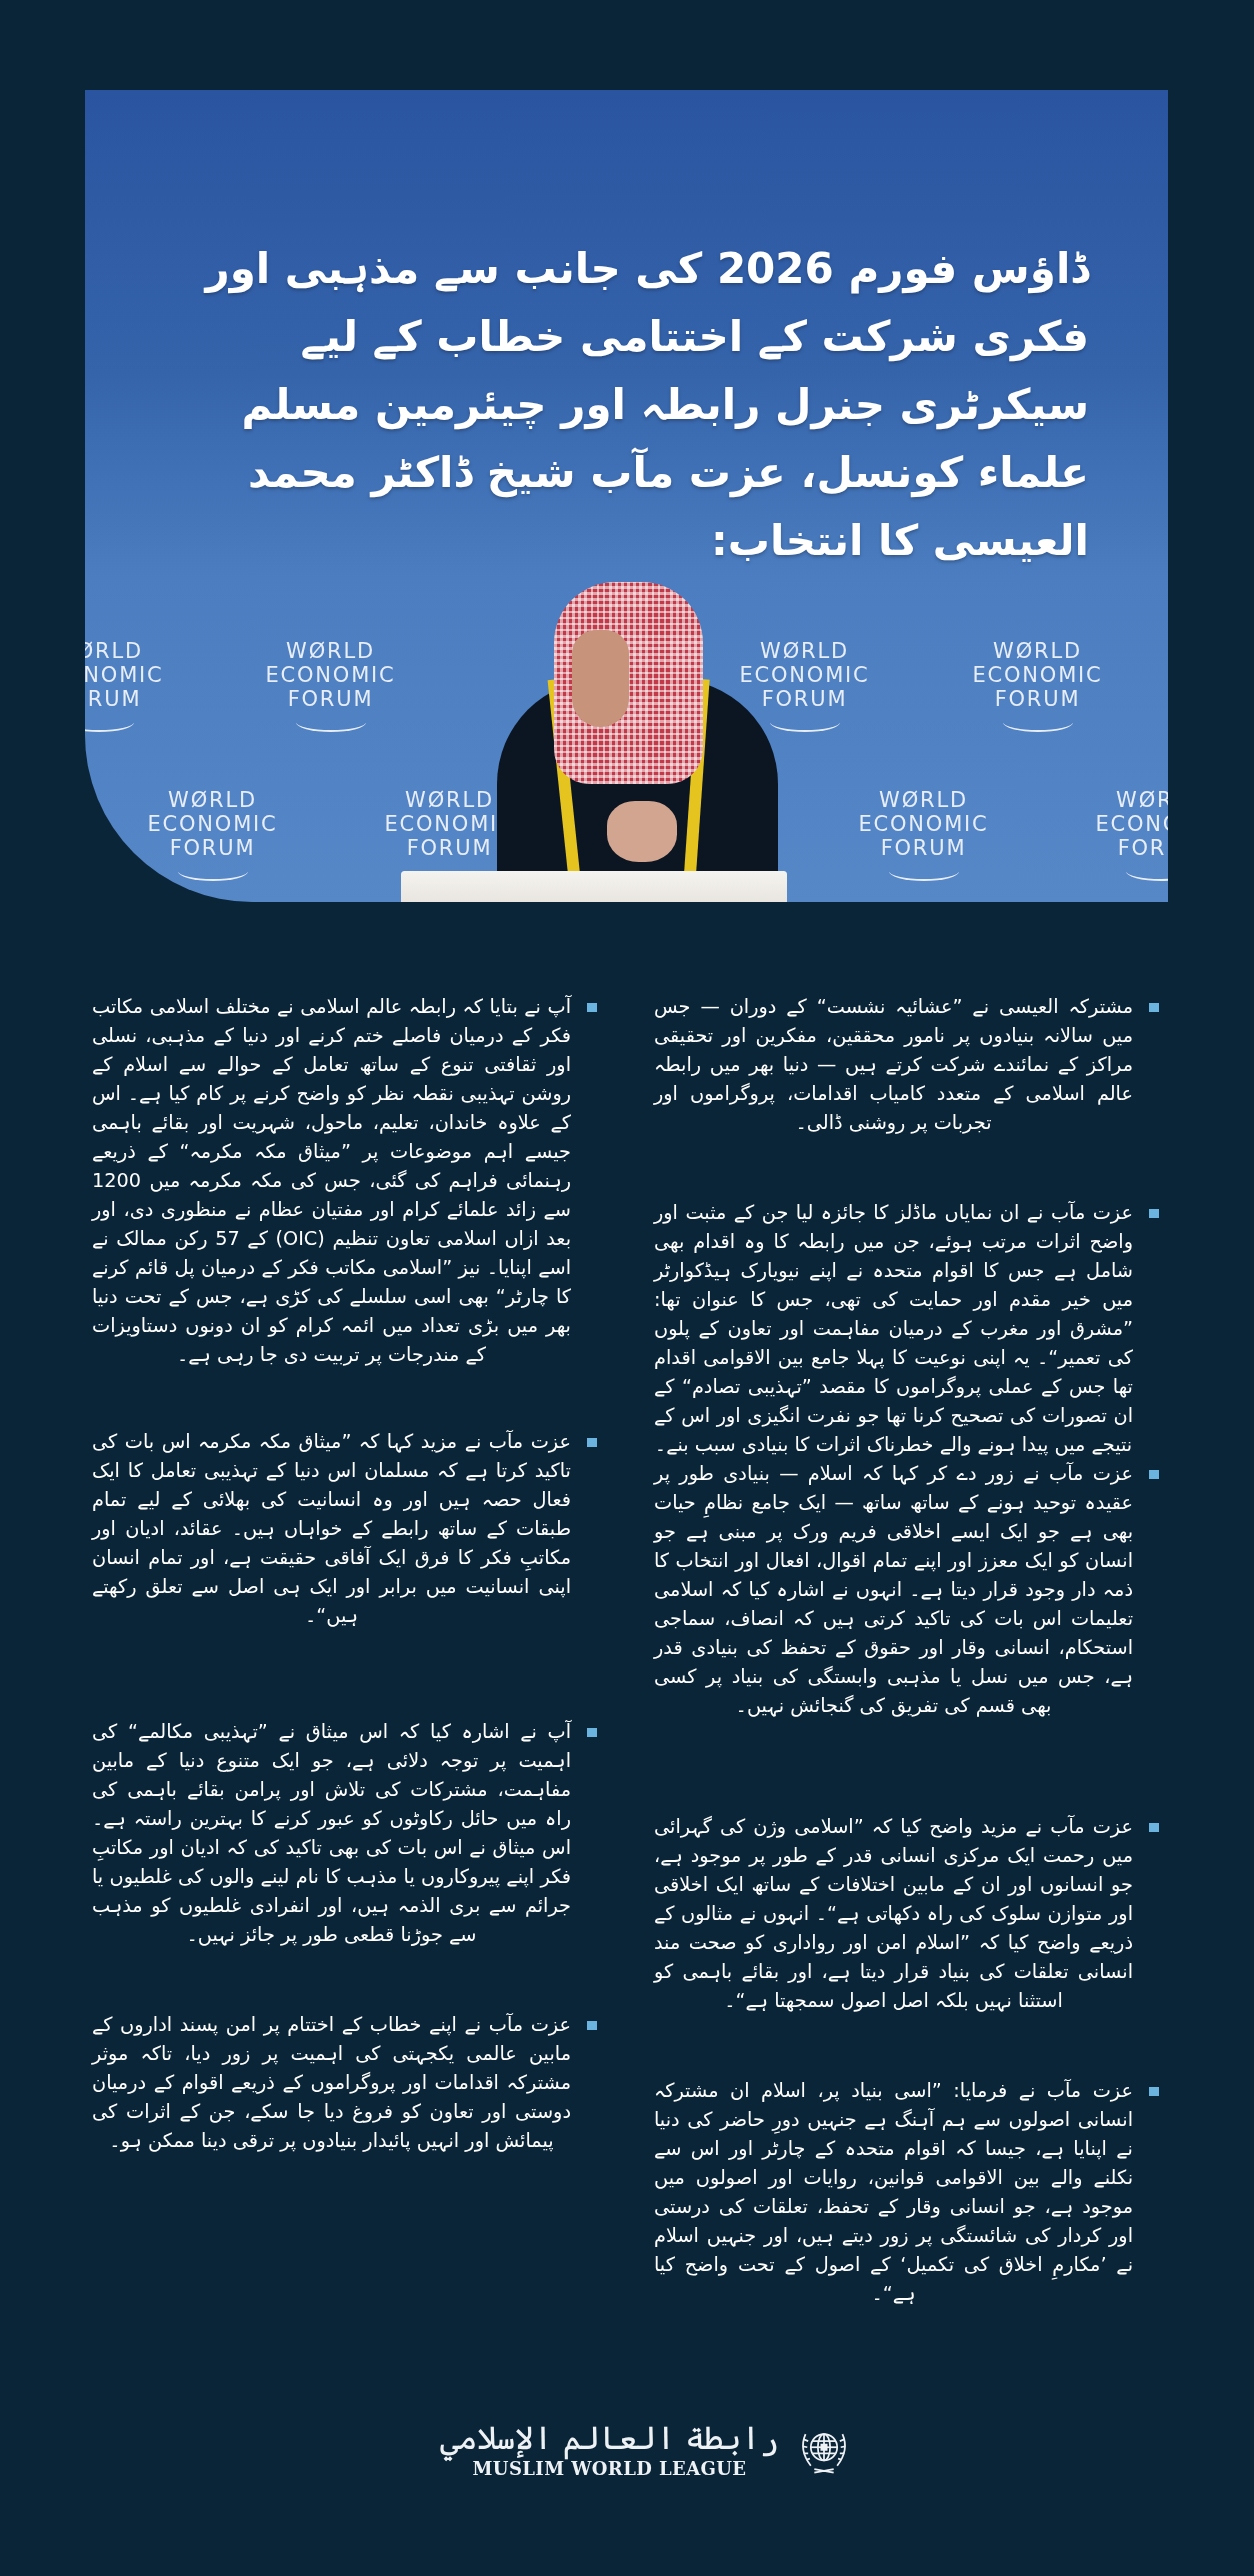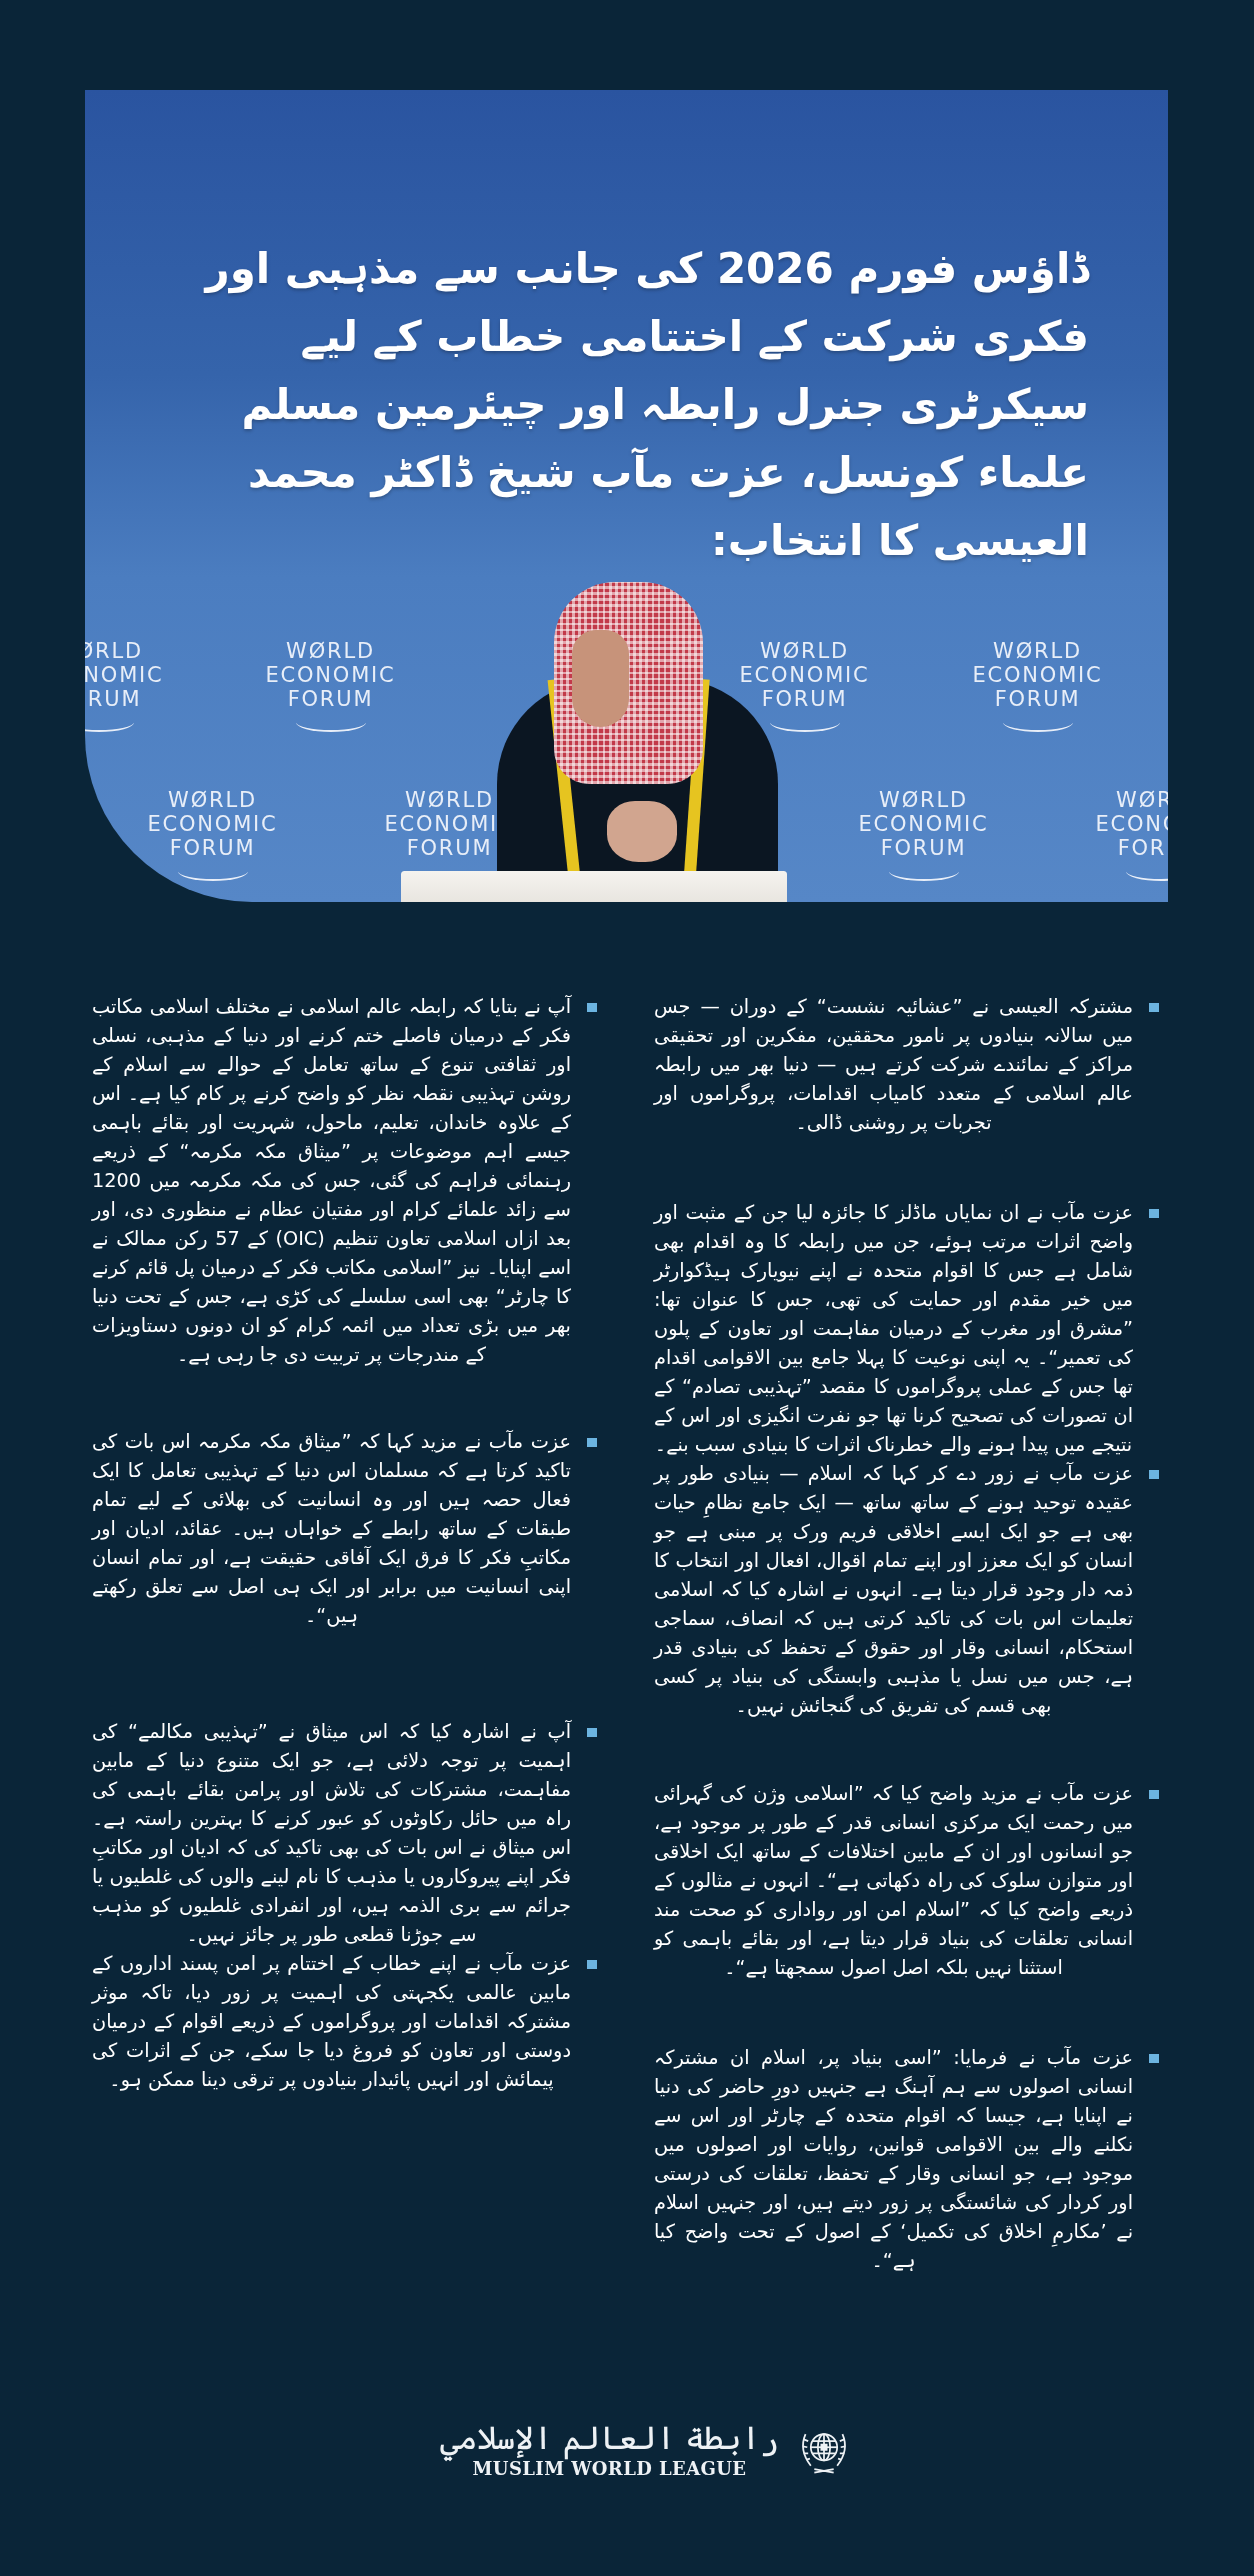--- a/index.html
+++ b/index.html
@@ -249,21 +249,21 @@
 
 <div class="col col-right">
   <div class="item" style="margin-bottom:61px;">
     <span class="bullet"></span>
     <span>مشترکہ العیسی نے ”عشائیہ نشست“ کے دوران — جس میں سالانہ بنیادوں پر نامور محققین، مفکرین اور تحقیقی مراکز کے نمائندے شرکت کرتے ہیں — دنیا بھر میں رابطہ عالم اسلامی کے متعدد کامیاب اقدامات، پروگراموں اور تجربات پر روشنی ڈالی۔</span>
   </div>
   <div class="item" style="">
     <span class="bullet"></span>
     <span>عزت مآب نے ان نمایاں ماڈلز کا جائزہ لیا جن کے مثبت اور واضح اثرات مرتب ہوئے، جن میں رابطہ کا وہ اقدام بھی شامل ہے جس کا اقوام متحدہ نے اپنے نیویارک ہیڈکوارٹر میں خیر مقدم اور حمایت کی تھی، جس کا عنوان تھا: ”مشرق اور مغرب کے درمیان مفاہمت اور تعاون کے پلوں کی تعمیر“۔ یہ اپنی نوعیت کا پہلا جامع بین الاقوامی اقدام تھا جس کے عملی پروگراموں کا مقصد ”تہذیبی تصادم“ کے ان تصورات کی تصحیح کرنا تھا جو نفرت انگیزی اور اس کے نتیجے میں پیدا ہونے والے خطرناک اثرات کا بنیادی سبب بنے۔</span>
   </div>
-  <div class="item" style="margin-bottom:59px;">
+  <div class="item" style="margin-bottom:92px;">
     <span class="bullet"></span>
     <span>عزت مآب نے زور دے کر کہا کہ اسلام — بنیادی طور پر عقیدہ توحید ہونے کے ساتھ ساتھ — ایک جامع نظامِ حیات بھی ہے جو ایک ایسے اخلاقی فریم ورک پر مبنی ہے جو انسان کو ایک معزز اور اپنے تمام اقوال، افعال اور انتخاب کا ذمہ دار وجود قرار دیتا ہے۔ انہوں نے اشارہ کیا کہ اسلامی تعلیمات اس بات کی تاکید کرتی ہیں کہ انصاف، سماجی استحکام، انسانی وقار اور حقوق کے تحفظ کی بنیادی قدر ہے، جس میں نسل یا مذہبی وابستگی کی بنیاد پر کسی بھی قسم کی تفریق کی گنجائش نہیں۔</span>
   </div>
   <div class="item" style="margin-bottom:61px;">
     <span class="bullet"></span>
     <span>عزت مآب نے مزید واضح کیا کہ ”اسلامی وژن کی گہرائی میں رحمت ایک مرکزی انسانی قدر کے طور پر موجود ہے، جو انسانوں اور ان کے مابین اختلافات کے ساتھ ایک اخلاقی اور متوازن سلوک کی راہ دکھاتی ہے“۔ انہوں نے مثالوں کے ذریعے واضح کیا کہ ”اسلام امن اور رواداری کو صحت مند انسانی تعلقات کی بنیاد قرار دیتا ہے، اور بقائے باہمی کو استثنا نہیں بلکہ اصل اصول سمجھتا ہے“۔</span>
   </div>
   <div class="item">
     <span class="bullet"></span>
     <span>عزت مآب نے فرمایا: ”اسی بنیاد پر، اسلام ان مشترکہ انسانی اصولوں سے ہم آہنگ ہے جنہیں دورِ حاضر کی دنیا نے اپنایا ہے، جیسا کہ اقوام متحدہ کے چارٹر اور اس سے نکلنے والے بین الاقوامی قوانین، روایات اور اصولوں میں موجود ہے، جو انسانی وقار کے تحفظ، تعلقات کی درستی اور کردار کی شائستگی پر زور دیتے ہیں، اور جنہیں اسلام نے ’مکارمِ اخلاق کی تکمیل‘ کے اصول کے تحت واضح کیا ہے“۔</span>
@@ -272,21 +272,21 @@
 
 <div class="col col-left">
   <div class="item" style="margin-bottom:58px;">
     <span class="bullet"></span>
     <span>آپ نے بتایا کہ رابطہ عالم اسلامی نے مختلف اسلامی مکاتب فکر کے درمیان فاصلے ختم کرنے اور دنیا کے مذہبی، نسلی اور ثقافتی تنوع کے ساتھ تعامل کے حوالے سے اسلام کے روشن تہذیبی نقطہ نظر کو واضح کرنے پر کام کیا ہے۔ اس کے علاوہ خاندان، تعلیم، ماحول، شہریت اور بقائے باہمی جیسے اہم موضوعات پر ”میثاق مکہ مکرمہ“ کے ذریعے رہنمائی فراہم کی گئی، جس کی مکہ مکرمہ میں 1200 سے زائد علمائے کرام اور مفتیان عظام نے منظوری دی، اور بعد ازاں اسلامی تعاون تنظیم (OIC) کے 57 رکن ممالک نے اسے اپنایا۔ نیز ”اسلامی مکاتب فکر کے درمیان پل قائم کرنے کا چارٹر“ بھی اسی سلسلے کی کڑی ہے، جس کے تحت دنیا بھر میں بڑی تعداد میں ائمہ کرام کو ان دونوں دستاویزات کے مندرجات پر تربیت دی جا رہی ہے۔</span>
   </div>
   <div class="item" style="margin-bottom:87px;">
     <span class="bullet"></span>
     <span>عزت مآب نے مزید کہا کہ ”میثاق مکہ مکرمہ اس بات کی تاکید کرتا ہے کہ مسلمان اس دنیا کے تہذیبی تعامل کا ایک فعال حصہ ہیں اور وہ انسانیت کی بھلائی کے لیے تمام طبقات کے ساتھ رابطے کے خواہاں ہیں۔ عقائد، ادیان اور مکاتبِ فکر کا فرق ایک آفاقی حقیقت ہے، اور تمام انسان اپنی انسانیت میں برابر اور ایک ہی اصل سے تعلق رکھتے ہیں“۔</span>
   </div>
-  <div class="item" style="">
+  <div class="item" style="margin-bottom:61px;">
     <span class="bullet"></span>
     <span>آپ نے اشارہ کیا کہ اس میثاق نے ”تہذیبی مکالمے“ کی اہمیت پر توجہ دلائی ہے، جو ایک متنوع دنیا کے مابین مفاہمت، مشترکات کی تلاش اور پرامن بقائے باہمی کی راہ میں حائل رکاوٹوں کو عبور کرنے کا بہترین راستہ ہے۔ اس میثاق نے اس بات کی بھی تاکید کی کہ ادیان اور مکاتبِ فکر اپنے پیروکاروں یا مذہب کا نام لینے والوں کی غلطیوں یا جرائم سے بری الذمہ ہیں، اور انفرادی غلطیوں کو مذہب سے جوڑنا قطعی طور پر جائز نہیں۔</span>
   </div>
   <div class="item">
     <span class="bullet"></span>
     <span>عزت مآب نے اپنے خطاب کے اختتام پر امن پسند اداروں کے مابین عالمی یکجہتی کی اہمیت پر زور دیا، تاکہ موثر مشترکہ اقدامات اور پروگراموں کے ذریعے اقوام کے درمیان دوستی اور تعاون کو فروغ دیا جا سکے، جن کے اثرات کی پیمائش اور انہیں پائیدار بنیادوں پر ترقی دینا ممکن ہو۔</span>
   </div>
 </div>
 
 <div class="footer">

